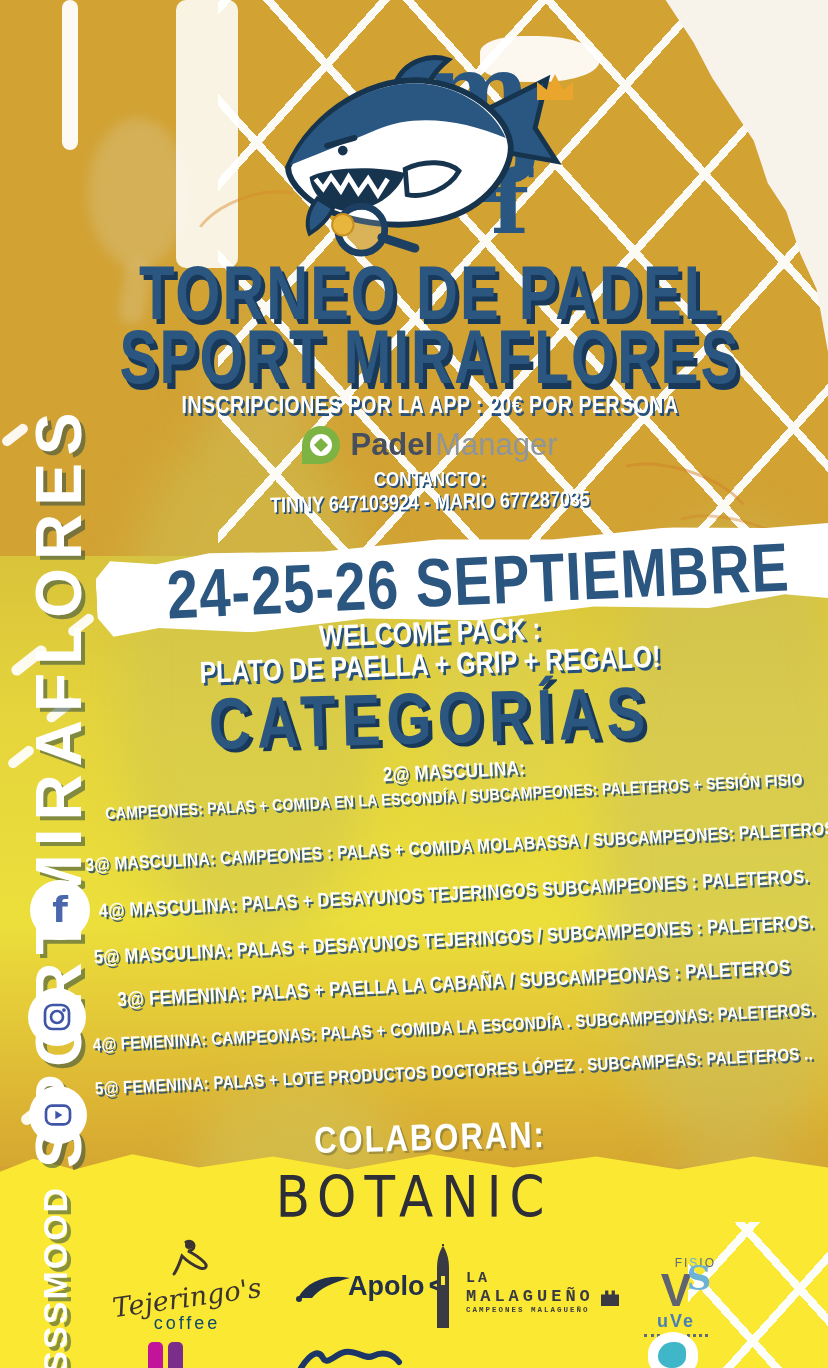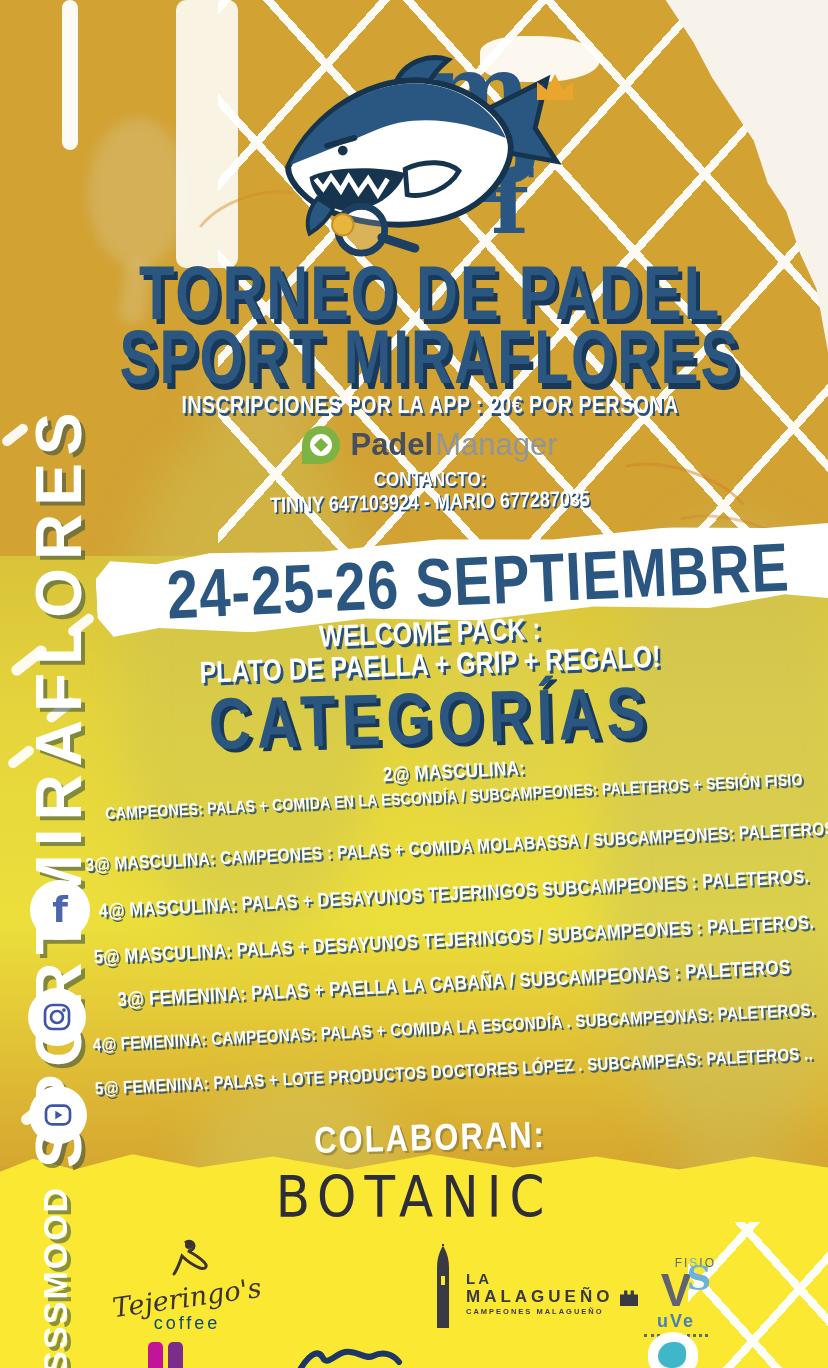--- a/index.html
+++ b/index.html
@@ -164,28 +164,36 @@
 
   <div class="abs" style="left:112px;top:1238px;width:150px;text-align:center;">
     <svg width="54" height="40" viewBox="0 0 54 40">
       <path d="M26 4 C30 2 34 4 34 8 C34 11 31 13 28 13 C32 15 38 18 44 24 C48 28 46 32 40 30 C32 27 26 22 22 18 C20 24 18 30 14 36" stroke="#3b3430" stroke-width="3" fill="none" stroke-linecap="round"></path>
       <circle cx="29" cy="7" r="4" fill="#3b3430"></circle>
     </svg>
     <div class="tej-name">Tejeringo's</div>
     <div class="tej-sub">coffee</div>
   </div>
 
+  <div class="abs" style="left:292px;top:1268px;display:flex;align-items:flex-end;">
+    <svg width="62" height="30" viewBox="0 0 62 30" style="margin-right:-6px;">
+      <path d="M6 26 C16 8 36 2 58 6 C42 10 28 16 20 26 Z" fill="#223049"></path>
+      <circle cx="7" cy="27" r="3" fill="#223049"></circle>
+    </svg>
+    <span class="apolo-text">Apolo</span>
+    <span class="apolo-text" style="font-size:30px;margin-left:4px;">&lt;</span>
+  </div>
 
   <div class="abs" style="left:428px;top:1244px;display:flex;gap:8px;">
     <svg width="30" height="86" viewBox="0 0 30 86">
       <path d="M9 24 C9 12 13 5 15 2 C17 5 21 12 21 24 L21 84 L9 84 Z" fill="#3a3a44"></path>
       <rect x="13" y="32" width="4" height="9" fill="#fbe832"></rect>
       <path d="M15 2 L15 0" stroke="#3a3a44" stroke-width="2"></path>
     </svg>
-    <div class="esc" style="padding-top:26px;">
+    <div class="esc" style="padding-top:26px;font-family:Liberation Mono, monospace;">
       <div class="esc-la">LA</div>
       <div style="display:flex;align-items:center;gap:5px;">
         <span class="esc-name">MALAGUEÑO</span>
         <svg width="22" height="18" viewBox="0 0 26 22">
           <path d="M2 22 L2 8 L7 8 L7 3 L11 3 L11 8 L15 8 L15 3 L19 3 L19 8 L24 8 L24 22 Z" fill="#3a3a44"></path>
         </svg>
       </div>
       <div class="esc-sub">CAMPEONES MALAGUEÑO</div>
     </div>
   </div>

